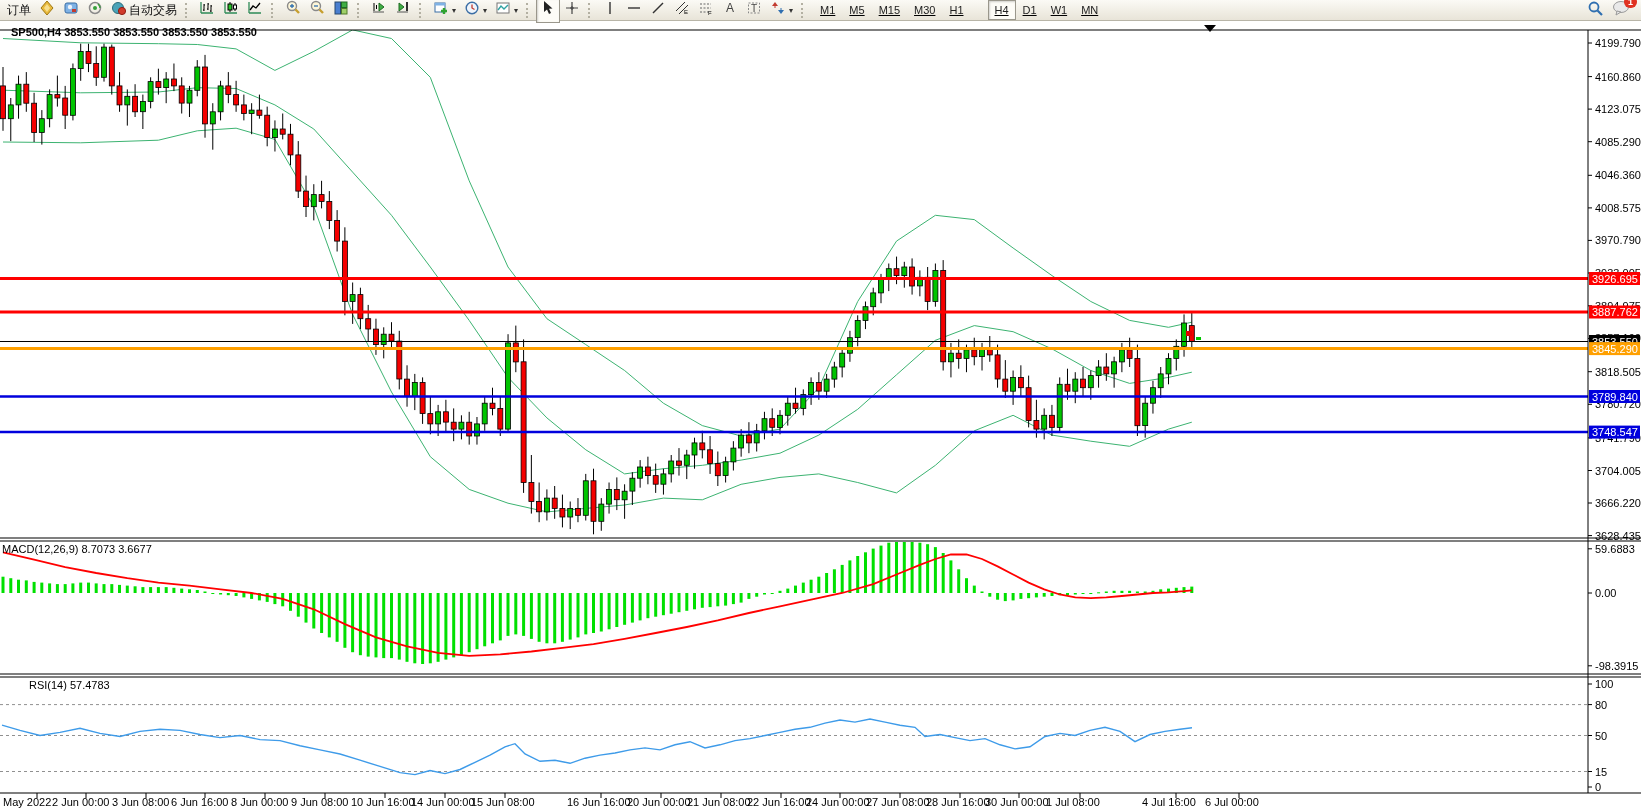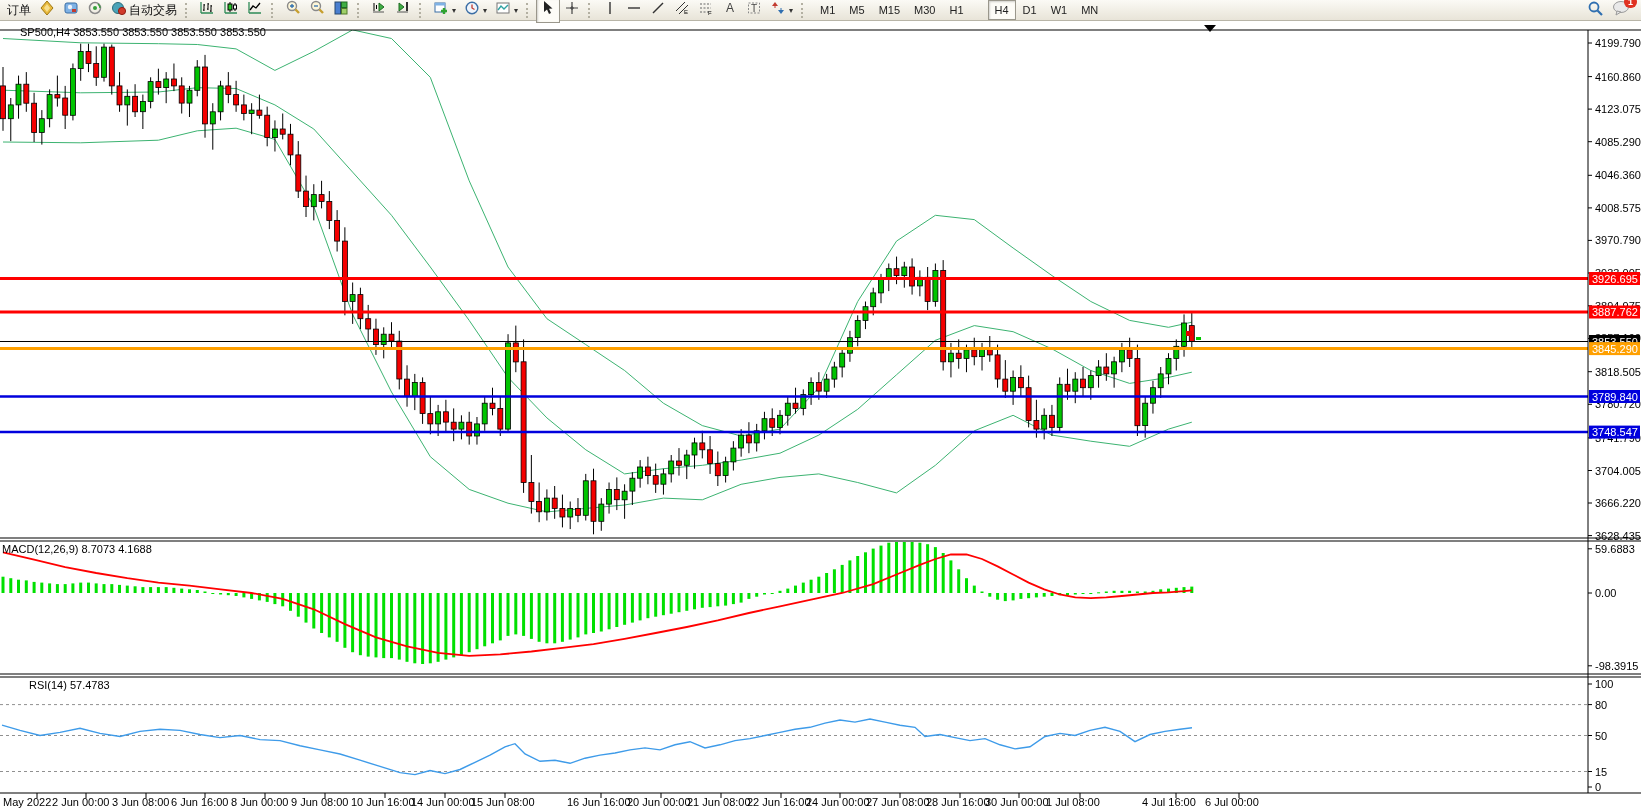--- a/index.html
+++ b/index.html
@@ -9,21 +9,21 @@
     background:linear-gradient(#fbfaf5,#e8e4d8);border-bottom:1px solid #b8b5a8;
     display:flex;align-items:center;padding:0 3px;box-sizing:border-box;z-index:20;}
   .tbtn{height:19px;display:flex;align-items:center;justify-content:center;
     gap:2px;padding:12px 3px;border:1px solid transparent;box-sizing:border-box;color:#222;}
   .tbtn.pressed{border:1px solid #9a978c;background:#fdfcf7;box-shadow:inset 1px 1px 2px rgba(0,0,0,.18);}
   .tlabel{font-size:12px;color:#111;white-space:nowrap;}
   .sep{width:4px;height:15px;border-left:2px dotted #b3b0a2;margin:0 4px;}
   .caret{font-size:8px;color:#333;margin-left:1px;}
   .tf{padding:0 6px;height:18px;display:flex;align-items:center;font-size:11px;color:#222;border:1px solid transparent;}
   .tf.active{border:1px solid #9a978c;background:#fdfcf7;box-shadow:inset 1px 1px 2px rgba(0,0,0,.18);margin-left:17px;}
-  #tfgroup{display:flex;margin-left:2px;}
+  #tfgroup{display:flex;margin-left:2px;text-decoration:underline;}
   .right{margin-left:auto;display:flex;align-items:center;gap:8px;padding-right:8px;}
   .chat-wrap{position:relative;}
   .badge{position:absolute;top:-4px;right:-7px;background:#e03222;color:#fff;
     border-radius:8px;font-size:9px;font-weight:bold;padding:1px 4px;line-height:10px;}
   .overlay-label{position:absolute;font-size:11px;color:#000;z-index:5;white-space:nowrap;}
   #plot{position:absolute;top:0;left:0;z-index:1;}
   svg text{font-family:"Liberation Sans",sans-serif;}
 </style>
 </head>
 <body>
@@ -636,22 +636,22 @@
       <text x="985" y="806" font-size="11" fill="#000">30 Jun 00:00</text>
       <line x1="1080" y1="793" x2="1080" y2="798" stroke="#000"></line>
       <text x="1046" y="806" font-size="11" fill="#000">1 Jul 08:00</text>
       <line x1="1176" y1="793" x2="1176" y2="798" stroke="#000"></line>
       <text x="1142" y="806" font-size="11" fill="#000">4 Jul 16:00</text>
       <line x1="1239" y1="793" x2="1239" y2="798" stroke="#000"></line>
       <text x="1205" y="806" font-size="11" fill="#000">6 Jul 00:00</text>
     </g>
   </svg>
 
-<div class="overlay-label" style="left:20px;top:26px;">SP500,H4  3853.550 3853.550 3853.550 3853.550</div>
-<div class="overlay-label" style="left:2px;top:543px;">MACD(12,26,9) 8.7073 4.1688</div>
+<div class="overlay-label" style="left:11px;top:26px;font-weight:bold;">SP500,H4  3853.550 3853.550 3853.550 3853.550</div>
+<div class="overlay-label" style="left:2px;top:543px;">MACD(12,26,9) 8.7073 3.6677</div>
 <div class="overlay-label" style="left:2px;top:679px;margin-left:27px;">RSI(14) 57.4783</div>
 
 <div id="toolbar">
   <div class="tbtn">
     <span class="tlabel">订单</span>
   </div>
   <div class="tbtn">
     <span><svg width="16" height="16">
           <polygon points="8,1 14,8 8,15 2,8" fill="#e8b93c" stroke="#a07812"></polygon>
           <polygon points="8,4 11,8 8,12 5,8" fill="#f7df8e"></polygon>

